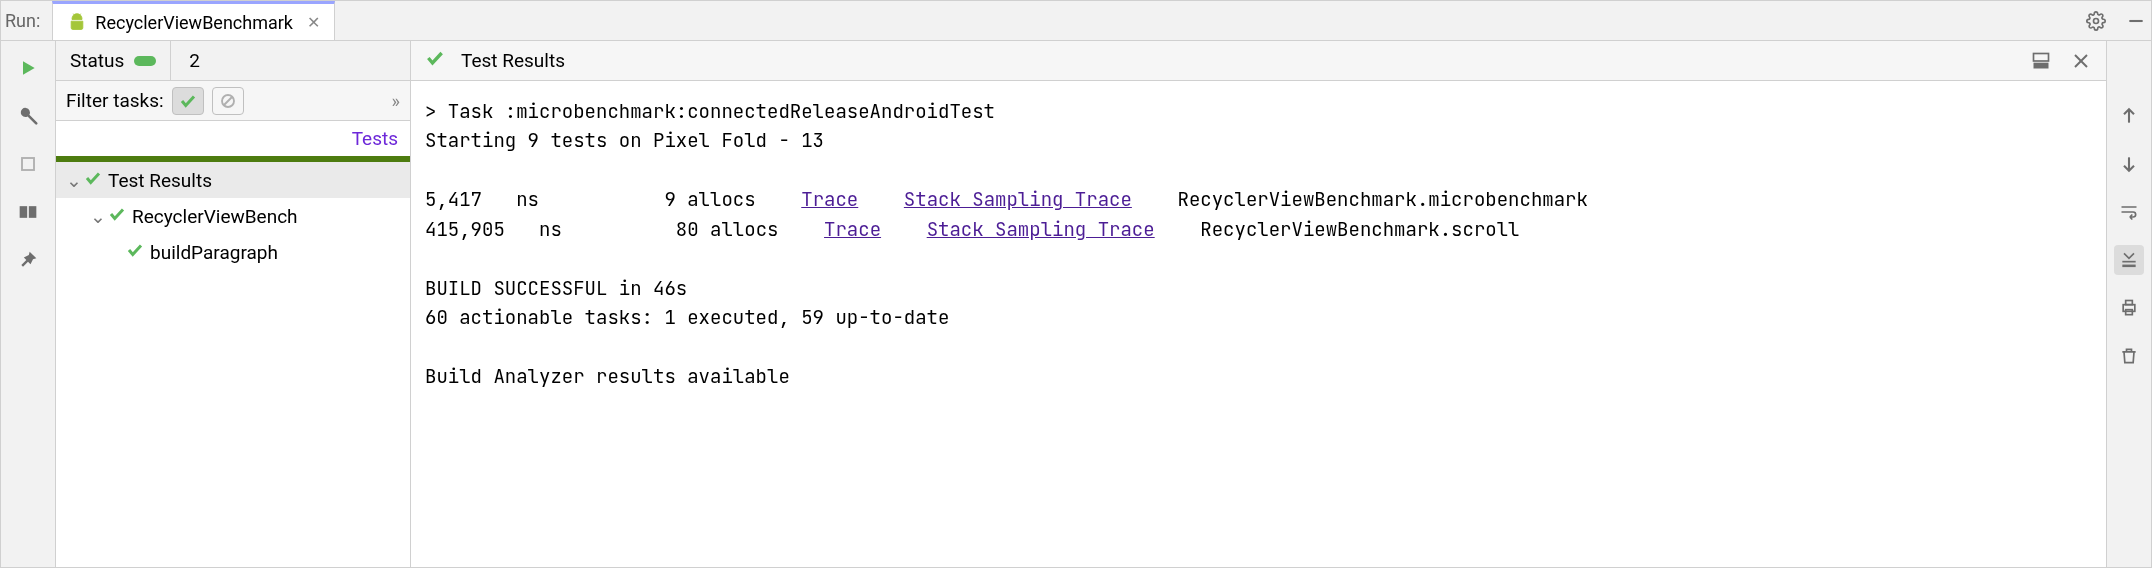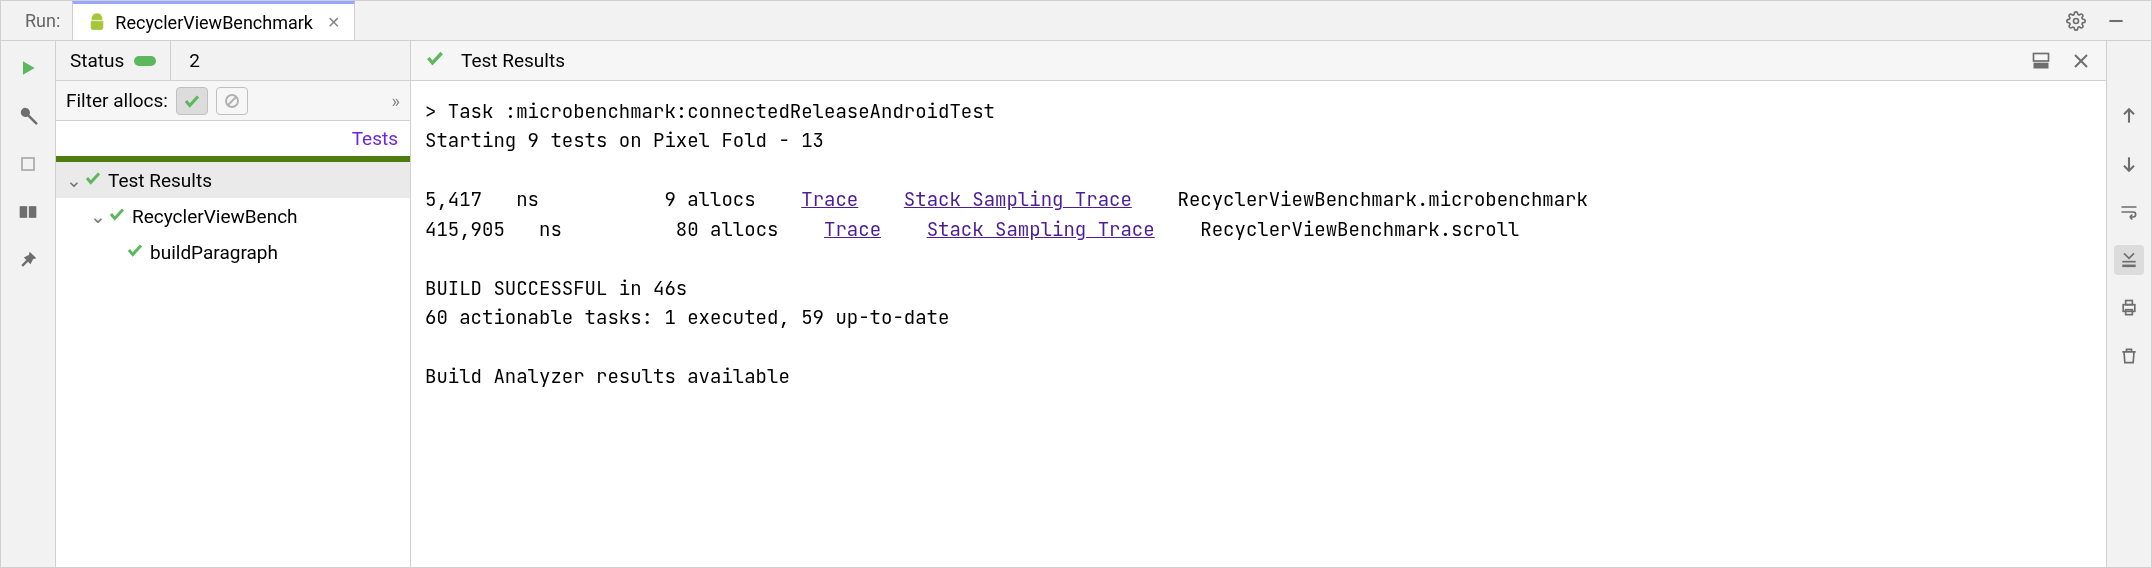--- a/index.html
+++ b/index.html
@@ -15,21 +15,21 @@
       border: 1px solid #d0d0d0;
     }
     
     
     .top-bar {
       display: flex;
       align-items: center;
       height: 40px;
       background: #f2f2f2;
       border-bottom: 1px solid #d0d0d0;
-      padding: 0 24px;
+      padding: 0 4px;
       gap: 12px;
     }
     .top-bar-label { color: #666; font-size: 18px; }
     .tab {
       display: flex;
       align-items: center;
       gap: 8px;
       height: 100%;
       padding: 0 14px;
       background: #fff;
@@ -211,21 +211,21 @@
     <div class="status-filter-row">
       <div class="status-cell">
         <span>Status</span>
         <span class="pass-pill"></span>
       </div>
       <div class="status-cell" style="border-right:none; padding:0 18px;">
         <span>2</span>
       </div>
     </div>
     <div class="filter-row">
-      <span>Filter allocs:</span>
+      <span>Filter tasks:</span>
       <span class="filter-toggle active">
         <svg width="18" height="18" viewBox="0 0 24 24" fill="none" stroke="#5cb85c" stroke-width="4">
             <polyline points="4 12 9 18 20 6"></polyline>
           </svg>
       </span>
       <span class="filter-toggle">
         <svg width="18" height="18" viewBox="0 0 24 24" fill="none" stroke="#b0b0b0" stroke-width="2.5">
             <circle cx="12" cy="12" r="8"></circle>
             <line x1="6" y1="18" x2="18" y2="6"></line>
           </svg>

